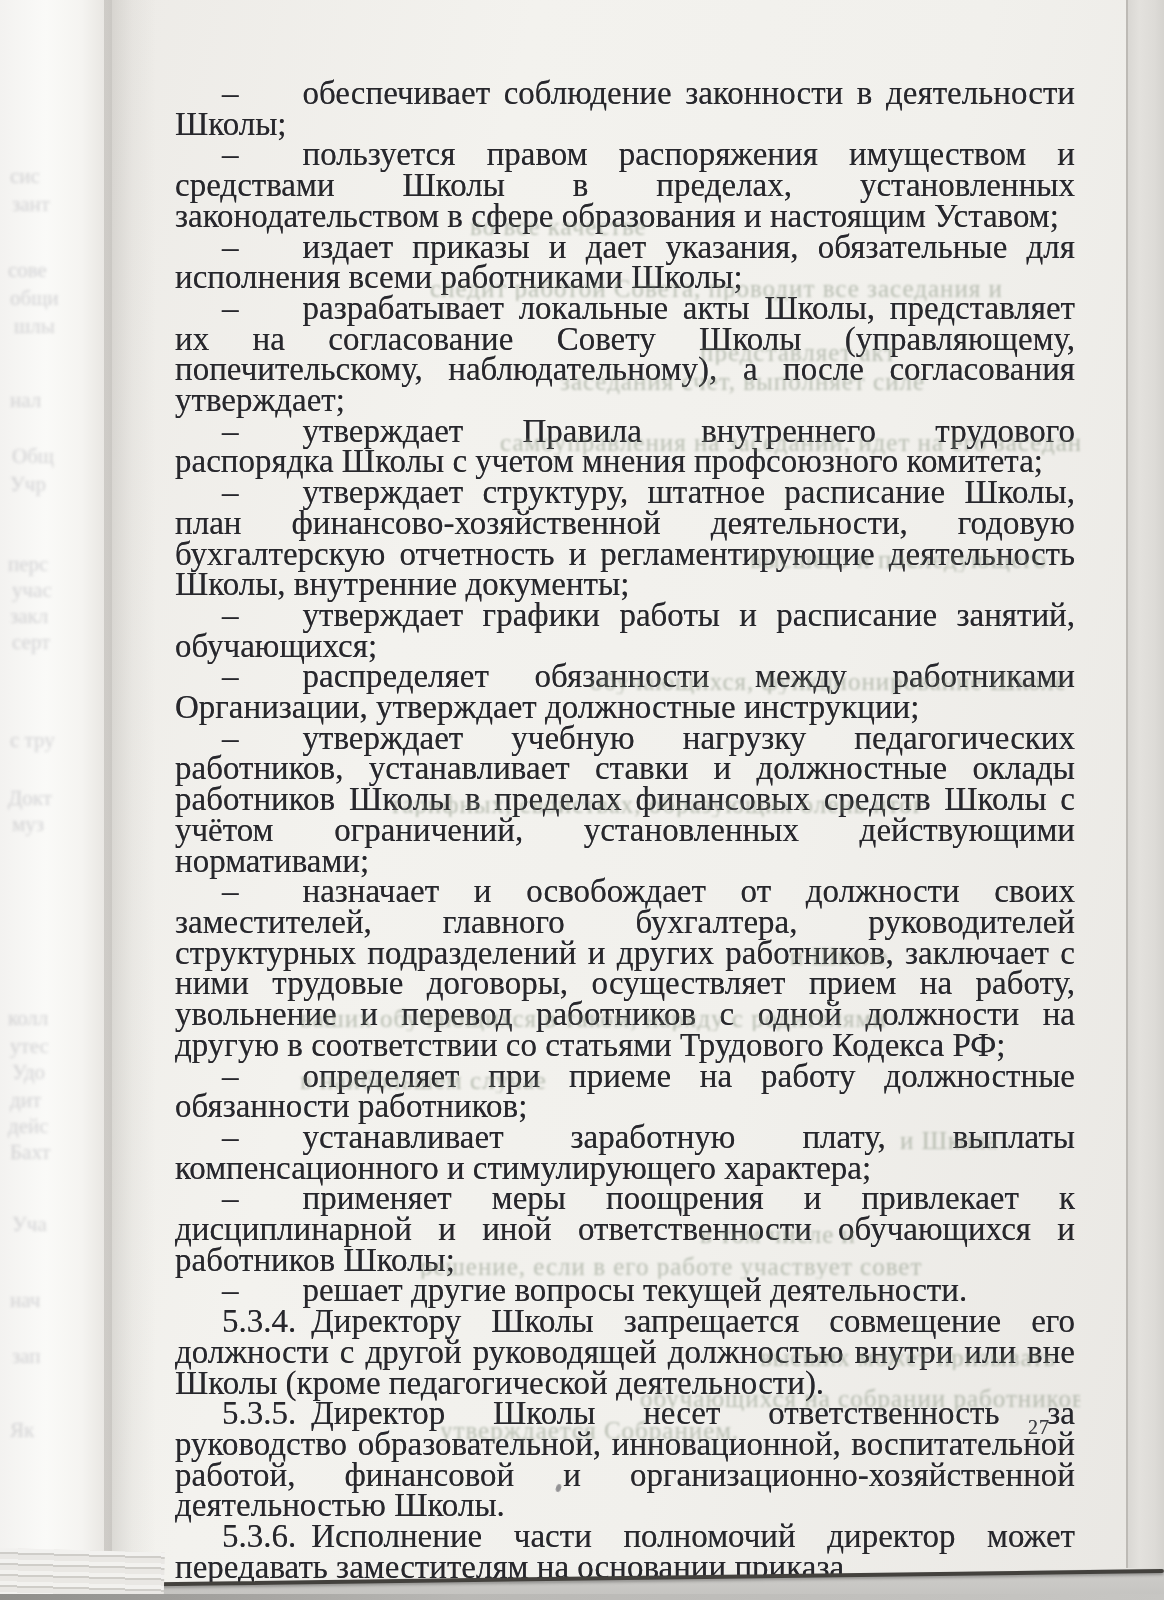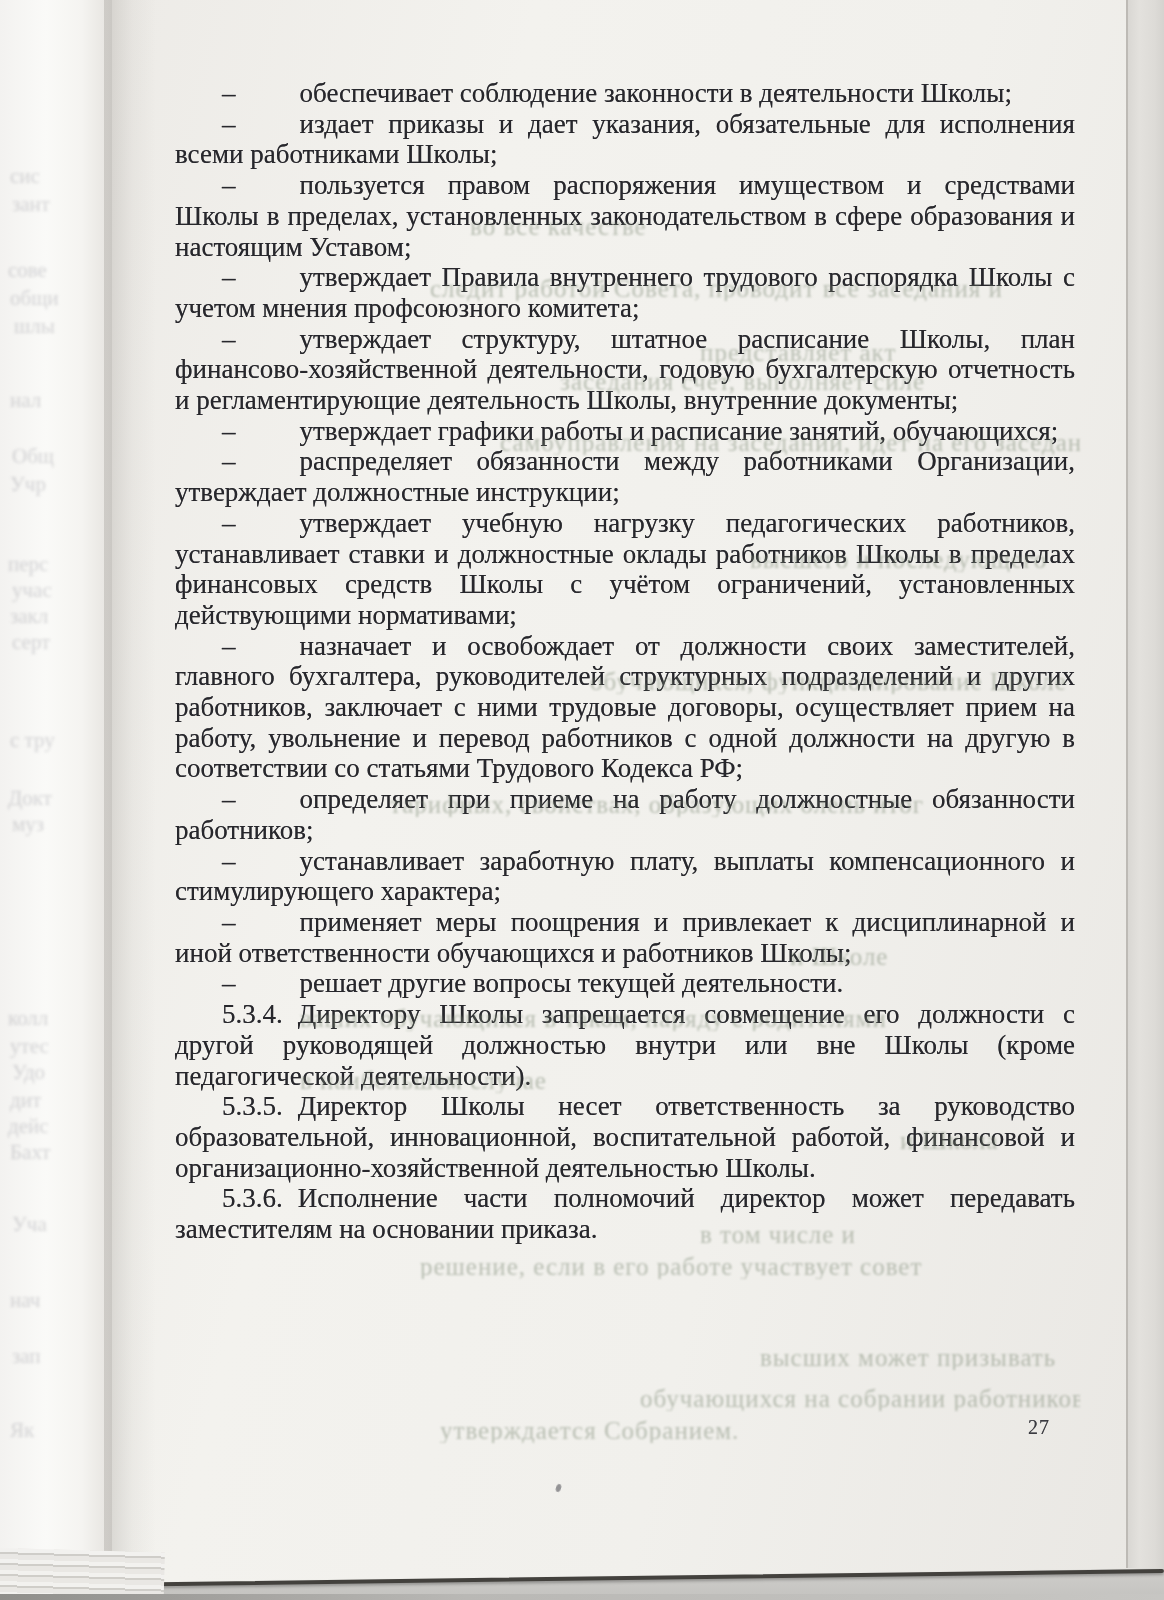--- a/index.html
+++ b/index.html
@@ -24,21 +24,21 @@
     background:linear-gradient(103deg,#edebe7 0%,#f3f2ee 30%,#f1f0ec 62%,#e9e7e3 100%);
   }
   .page-right-strip{
     position:absolute;left:1126px;top:0;width:38px;height:1568px;
     border-left:2px solid #bdbab5;
     background:linear-gradient(to right,#d9d7d3 0%,#e3e1dd 30%,#dddbd7 70%,#d3d1cd 100%);
   }
   
   .text-block{
     position:absolute;left:175px;top:78px;width:900px;
-    font-size:27px;line-height:30.7px;color:#27272c;
+    font-size:33px;line-height:30.7px;color:#27272c;
     text-align:justify;
     text-shadow:0 0 .5px rgba(35,35,42,.65);
   }
   .text-block p{margin:0;text-indent:47px;}
   .gap{display:inline-block;width:64px;}
   .numgap{display:inline-block;width:15px;}
   .page-number{
     position:absolute;left:1028px;top:1416px;
     font-size:20px;color:#3b3b41;letter-spacing:1px;
     text-shadow:0 0 .5px rgba(40,40,46,.55);
@@ -89,22 +89,23 @@
 
 <div class="photo">
   <div class="prev-page"></div>
   <div class="main-page"></div>
   <div class="gutter-shadow"></div>
   <div class="page-right-strip"></div>
 
   <div class="text-block">
     <div>
         <p><span>–</span><span class="gap"></span><span>обеспечивает соблюдение законности в деятельности Школы;</span></p>
+        <p><span>–</span><span class="gap"></span><span>пользуется правом распоряжения имуществом и средствами Школы в пределах, установленных законодательством в сфере образования и настоящим Уставом;</span></p>
         <p><span>–</span><span class="gap"></span><span>издает приказы и дает указания, обязательные для исполнения всеми работниками Школы;</span></p>
-        <p><span>–</span><span class="gap"></span><span>пользуется правом распоряжения имуществом и средствами Школы в пределах, установленных законодательством в сфере образования и настоящим Уставом;</span></p>
+        <p><span>–</span><span class="gap"></span><span>разрабатывает локальные акты Школы, представляет их на согласование Совету Школы (управляющему, попечительскому, наблюдательному), а после согласования утверждает;</span></p>
         <p><span>–</span><span class="gap"></span><span>утверждает Правила внутреннего трудового распорядка Школы с учетом мнения профсоюзного комитета;</span></p>
         <p><span>–</span><span class="gap"></span><span>утверждает структуру, штатное расписание Школы, план финансово-хозяйственной деятельности, годовую бухгалтерскую отчетность и регламентирующие деятельность Школы, внутренние документы;</span></p>
         <p><span>–</span><span class="gap"></span><span>утверждает графики работы и расписание занятий, обучающихся;</span></p>
         <p><span>–</span><span class="gap"></span><span>распределяет обязанности между работниками Организации, утверждает должностные инструкции;</span></p>
         <p><span>–</span><span class="gap"></span><span>утверждает учебную нагрузку педагогических работников, устанавливает ставки и должностные оклады работников Школы в пределах финансовых средств Школы с учётом ограничений, установленных действующими нормативами;</span></p>
         <p><span>–</span><span class="gap"></span><span>назначает и освобождает от должности своих заместителей, главного бухгалтера, руководителей структурных подразделений и других работников, заключает с ними трудовые договоры, осуществляет прием на работу, увольнение и перевод работников с одной должности на другую в соответствии со статьями Трудового Кодекса РФ;</span></p>
         <p><span>–</span><span class="gap"></span><span>определяет при приеме на работу должностные обязанности работников;</span></p>
         <p><span>–</span><span class="gap"></span><span>устанавливает заработную плату, выплаты компенсационного и стимулирующего характера;</span></p>
         <p><span>–</span><span class="gap"></span><span>применяет меры поощрения и привлекает к дисциплинарной и иной ответственности обучающихся и работников Школы;</span></p>
         <p><span>–</span><span class="gap"></span><span>решает другие вопросы текущей деятельности.</span></p>

